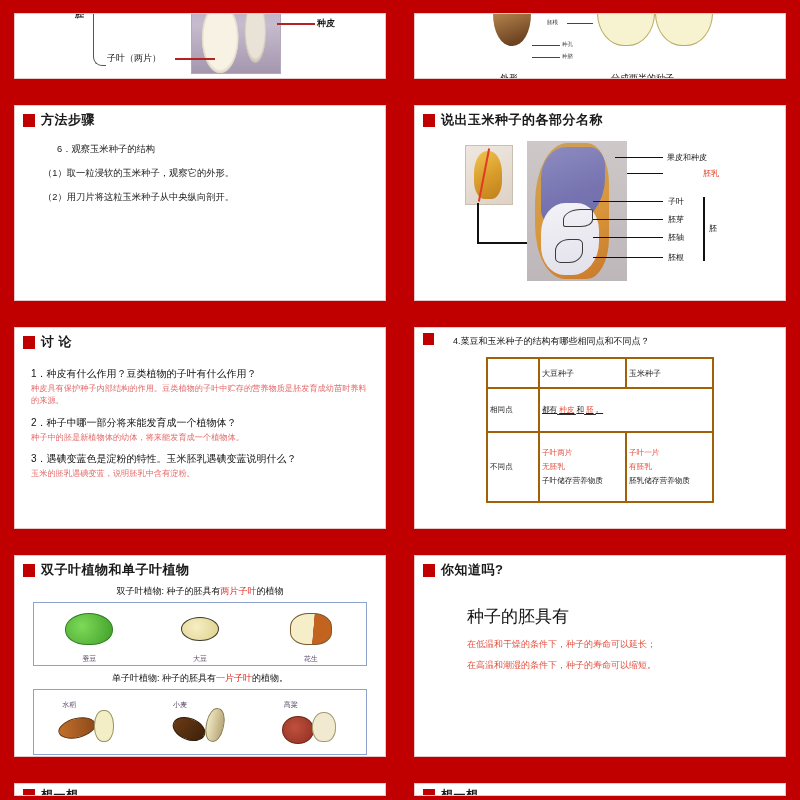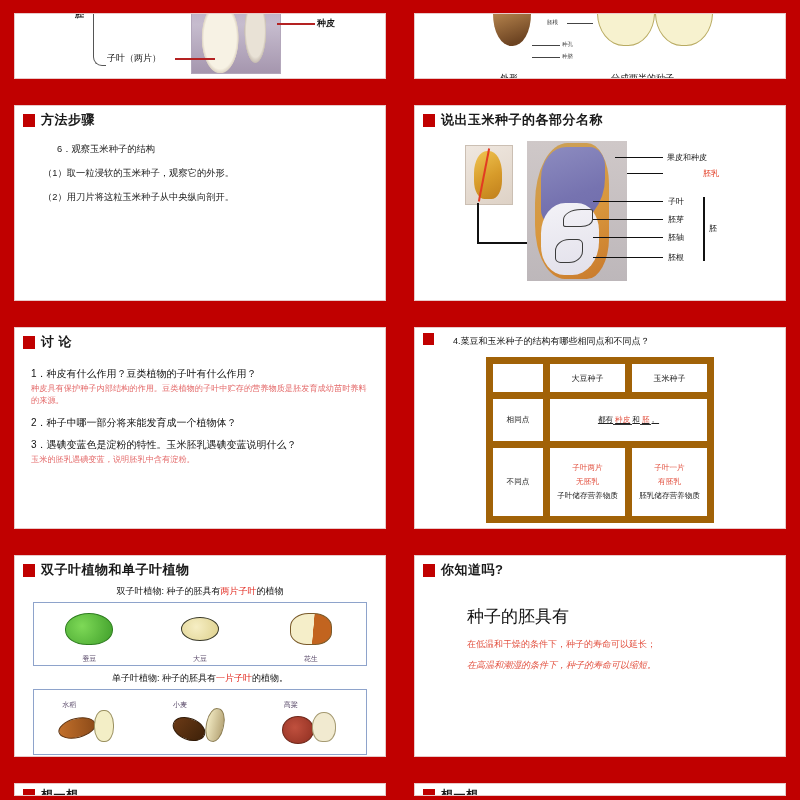--- a/index.html
+++ b/index.html
@@ -118,21 +118,21 @@
   .lead-lbl.red{color:#e23b22;}
   .vbar{position:absolute;width:1.6px;background:#111;}
   .arrow-el{position:absolute;background:#111;}
 
   
   .cmp-q{font-size:9px;color:#111;padding:2px 0 0 38px;}
   table.cmp{
     border-collapse:collapse;margin:9px auto 0 auto;width:228px;
     font-size:7.6px;color:#222;table-layout:fixed;
   }
-  table.cmp td{border:7px solid #a16207;text-align:center;padding:4px 2px;vertical-align:middle;}
+  table.cmp td{border:2px solid #a16207;padding:4px 2px;vertical-align:middle;}
   table.cmp .hrow td{height:20px;font-size:8px;}
   table.cmp .c1{width:46px;}
   .rd{color:#e2503f;}
   .ul{border-bottom:1px solid #333;padding:0 2px;}
   .diff-line{margin:4px 0;}
 
   
   .dc-head{text-align:center;font-size:9px;color:#111;margin:6px 0 4px 0;}
   .dc-head .hl{color:#e2261c;}
   .dc-box{
@@ -269,20 +269,21 @@
     <div class="slide">
       <div class="slide-inner">
         <div class="stitle">
           <span class="bullet"></span>
           <span>讨 论</span>
         </div>
         <div class="body-txt" style="padding-top:8px;">
           <div class="q">1．种皮有什么作用？豆类植物的子叶有什么作用？</div>
           <div class="a">种皮具有保护种子内部结构的作用。豆类植物的子叶中贮存的营养物质是胚发育成幼苗时养料的来源。</div>
           <div class="q">2．种子中哪一部分将来能发育成一个植物体？</div>
+          <div class="a">种子中的胚是新植物体的幼体，将来能发育成一个植物体。</div>
           <div class="q">3．遇碘变蓝色是淀粉的特性。玉米胚乳遇碘变蓝说明什么？</div>
           <div class="a">玉米的胚乳遇碘变蓝，说明胚乳中含有淀粉。</div>
         </div>
       </div>
     </div>
   </div>
 
   <div class="cell">
     <div class="slide">
       <div class="slide-inner">
@@ -378,21 +379,21 @@
 
   <div class="cell">
     <div class="slide">
       <div class="slide-inner">
         <div class="stitle">
           <span class="bullet"></span>
           <span>你知道吗?</span>
         </div>
         <div class="big-center">种子的胚具有</div>
         <div class="life-a">在低温和干燥的条件下，种子的寿命可以延长；</div>
-        <div class="life-a" style="padding-top:0;font-style:italic;">在高温和潮湿的条件下，种子的寿命可以缩短。</div>
+        <div class="life-a" style="padding-top:0;">在高温和潮湿的条件下，种子的寿命可以缩短。</div>
       </div>
     </div>
   </div>
 
   <div class="cell strip">
     <div class="slide">
       <div class="slide-inner">
         <div class="stitle">
           <span class="bullet"></span>
           <span>想一想</span>

